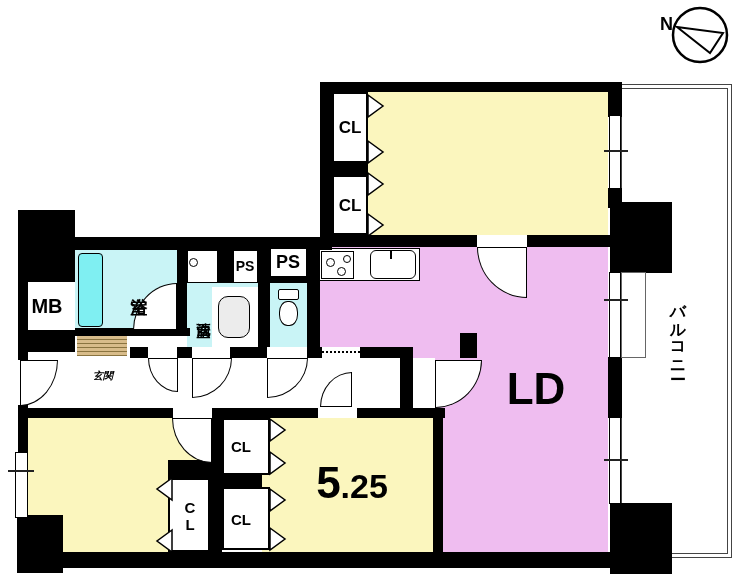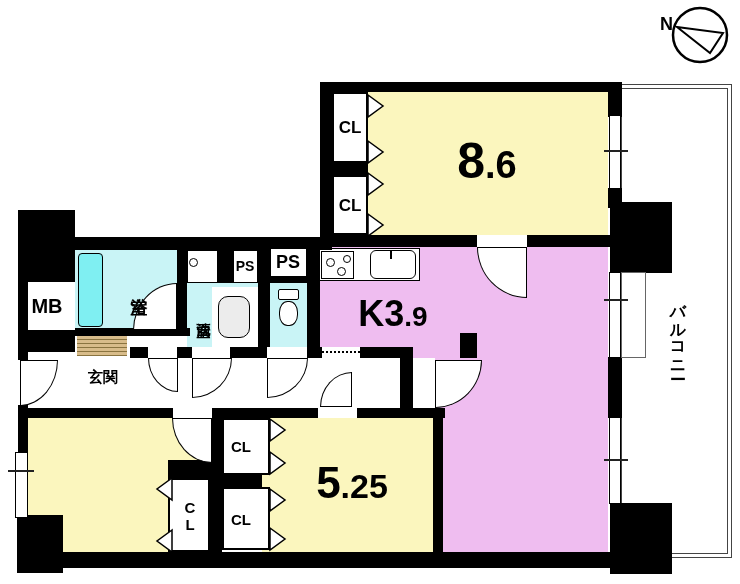--- a/index.html
+++ b/index.html
@@ -146,43 +146,38 @@
       <polygon points="368,214 383,225 368,236"></polygon>
       <polygon points="172,478 157,489 172,500"></polygon>
       <polygon points="172,530 157,541 172,552"></polygon>
       <polygon points="270,419 285,430 270,441"></polygon>
       <polygon points="270,452 285,463 270,474"></polygon>
       <polygon points="270,489 285,500 270,511"></polygon>
       <polygon points="270,528 285,539 270,550"></polygon>
     </g>
   </svg>
 
-  <div class="lbl" style="left:487px;top:161px;font-size:50px;">
-    <span>8</span><span style="font-size:38px;">.6</span>
-  </div>
-  <div class="lbl" style="left:393px;top:314px;font-size:36px;">
-    <span>K3</span><span style="font-size:28px;">.9</span>
-  </div>
+  <div class="lbl" style="left:536px;top:389px;font-size:44px;">LD</div>
   <div class="lbl" style="left:352px;top:483px;font-size:44px;text-align:center;">
     <span>5</span><span style="font-size:34px;">.25</span>
   </div>
 
   <div class="lbl" style="left:350px;top:127px;font-size:17px;">CL</div>
   <div class="lbl" style="left:350px;top:205px;font-size:17px;">CL</div>
   <div class="lbl vert" style="left:190px;top:516px;font-size:15px;letter-spacing:0;">CL</div>
   <div class="lbl" style="left:241px;top:446px;font-size:15px;">CL</div>
   <div class="lbl" style="left:241px;top:519px;font-size:15px;">CL</div>
 
   <div class="lbl" style="left:245px;top:266px;font-size:14px;">PS</div>
   <div class="lbl" style="left:288px;top:262px;font-size:18px;">PS</div>
   <div class="lbl" style="left:47px;top:306px;font-size:20px;">MB</div>
 
   <div class="lbl vert" style="left:139px;top:285px;font-size:17px;letter-spacing:1px;">浴室</div>
   <div class="lbl vert" style="left:204px;top:312px;font-size:14px;letter-spacing:0;">洗面室</div>
-  <div class="lbl" style="left:103px;top:376px;font-size:15px;">玄関</div>
+  <div class="lbl" style="left:103px;top:376px;font-size:10px;font-style:italic;">玄関</div>
   <div class="lbl vert" style="left:678px;top:332px;font-size:16px;letter-spacing:1px;">バルコニー</div>
 
   <svg class="abs" style="left:648px;top:2px;width:90px;height:72px;" viewBox="0 0 90 72">
     <circle cx="52" cy="33" r="27" fill="none" stroke="#000" stroke-width="2.5"></circle>
     <polygon points="29,25 75,31 62,51" fill="#fff" stroke="#000" stroke-width="2"></polygon>
     <text x="12" y="28" font-size="18" font-weight="bold" font-family="Liberation Sans, sans-serif" id="north-text">N</text>
   </svg>
 
 </div>
 

